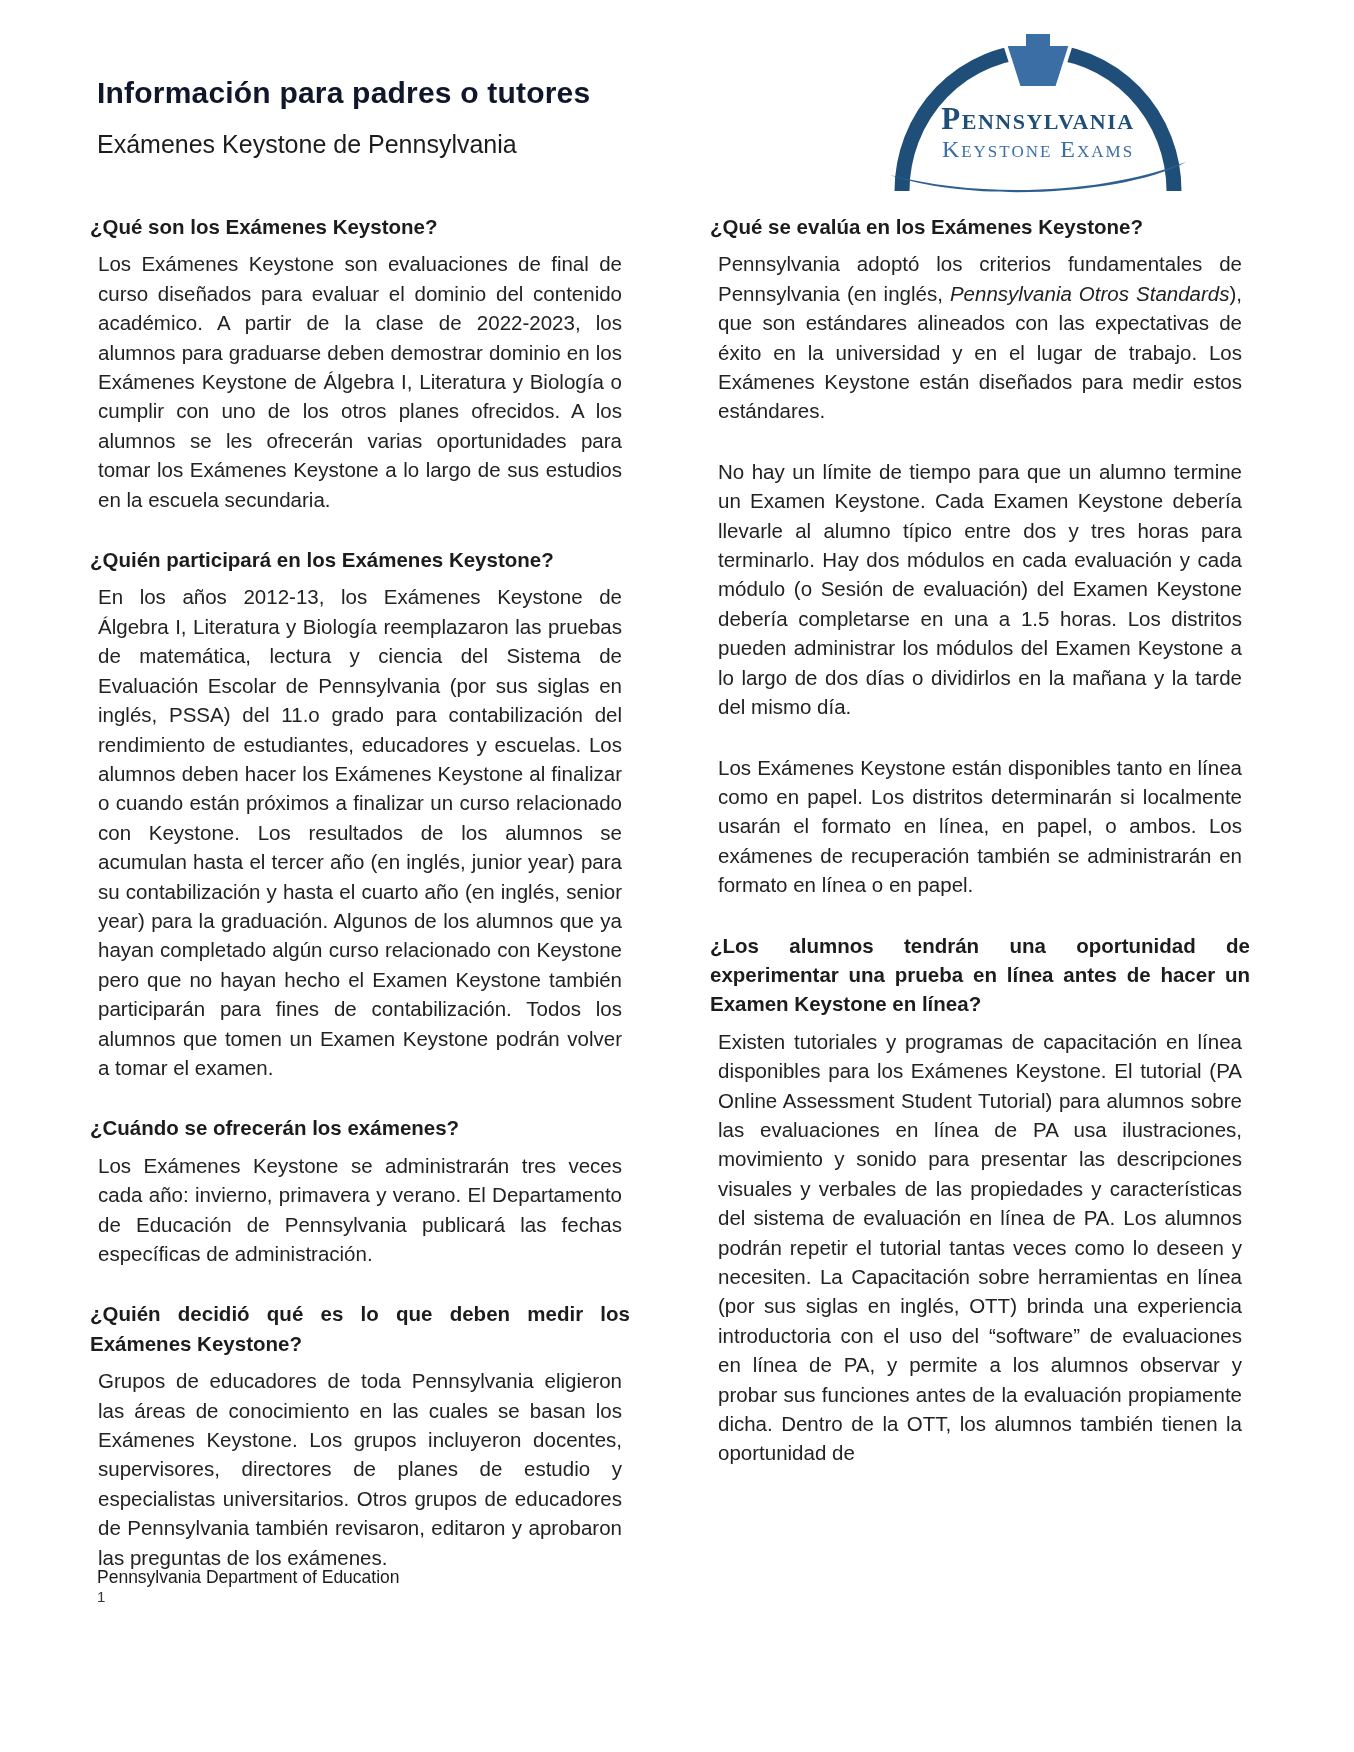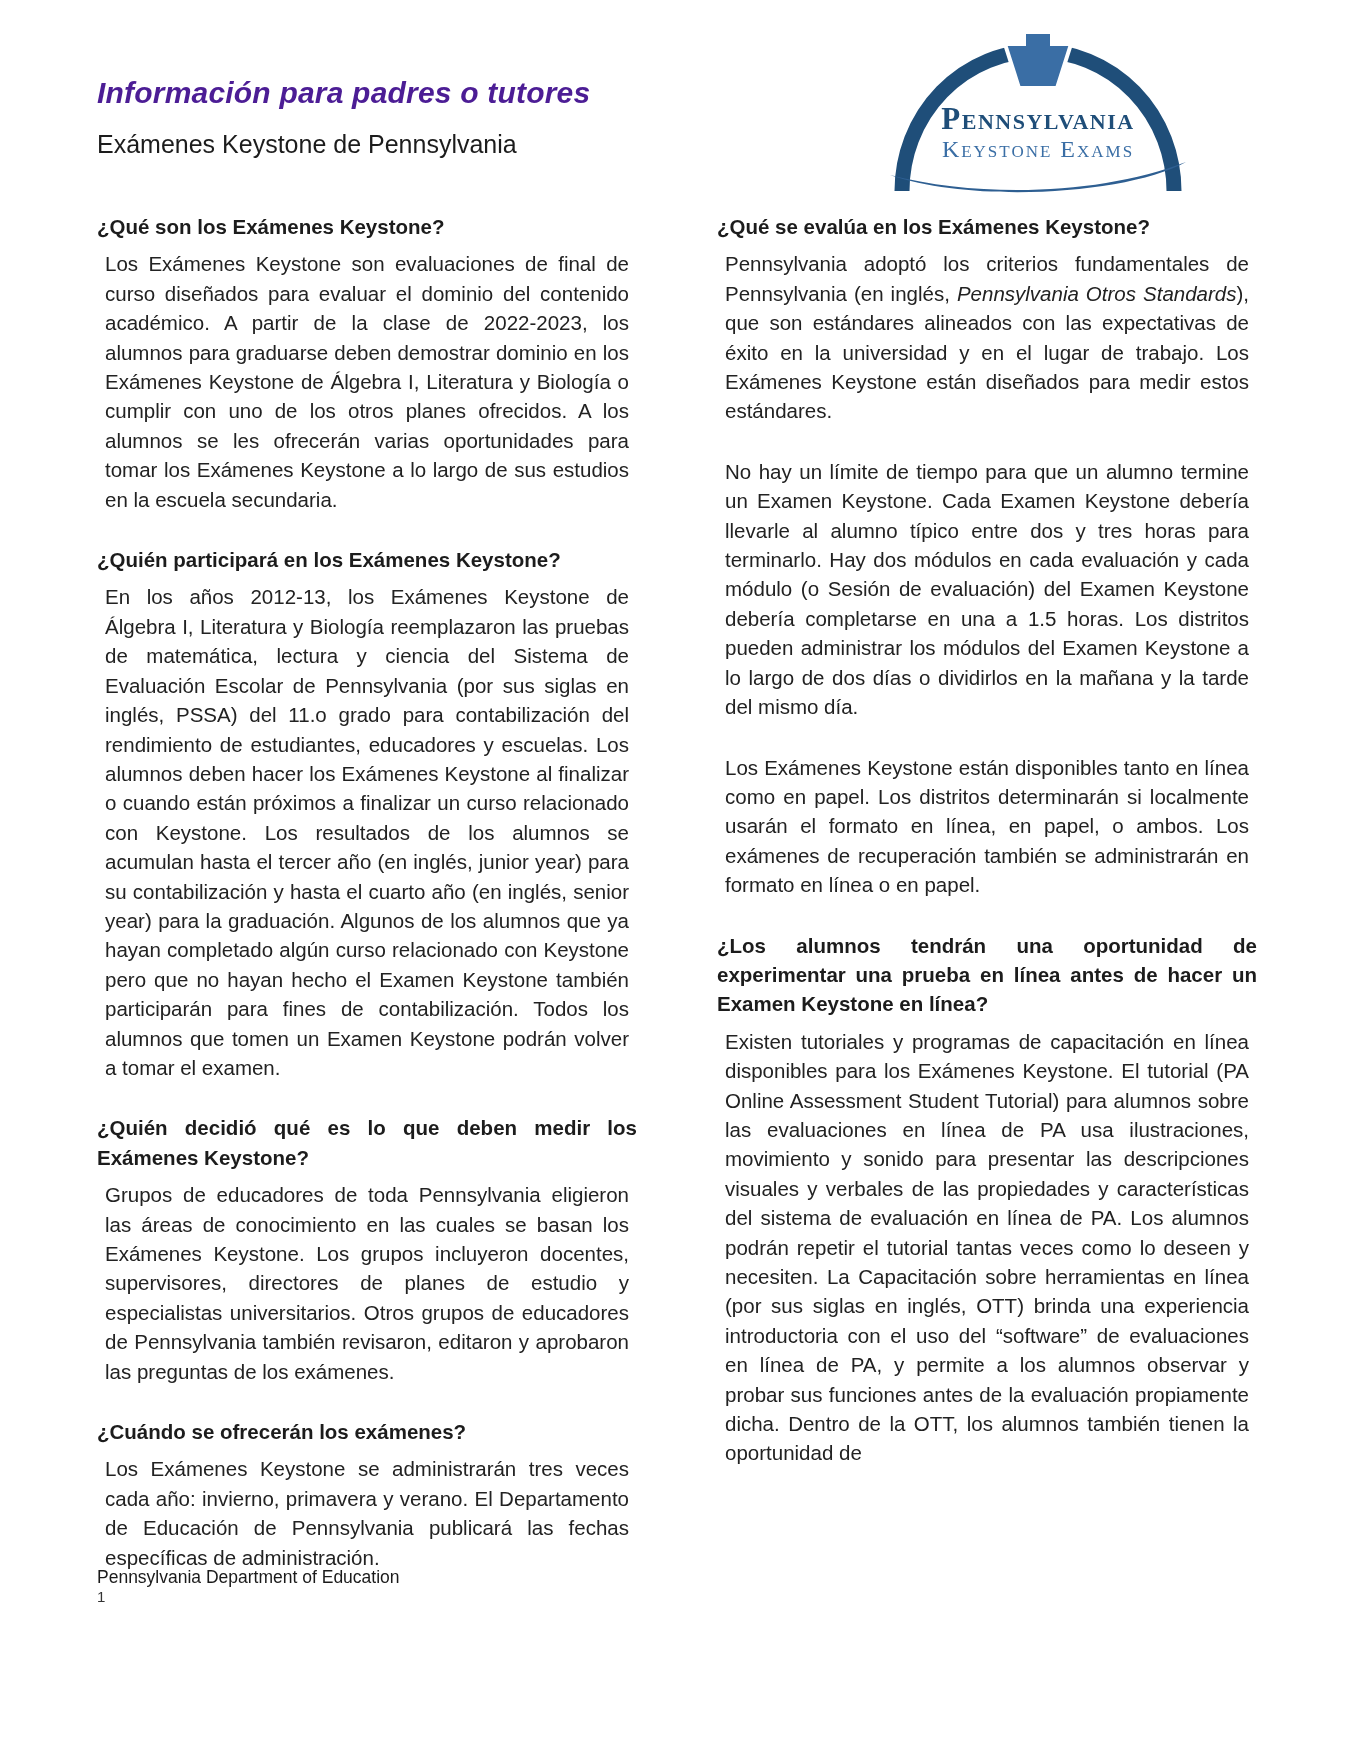--- a/index.html
+++ b/index.html
@@ -7,36 +7,35 @@
     position:relative;
     width:1354px; height:1752px;
     background:#ffffff;
     font-family:"Liberation Sans", sans-serif;
     color:#212121;
     overflow:hidden;
     margin:0 auto;
   }
   .doc-title {
     position:absolute; left:97px; top:76px;
-    font-size:30px; font-weight:bold; color:#4c1d95;
+    font-size:30px; font-weight:bold; color:#0f172a;
     letter-spacing:0.2px;
-    font-style:italic;
   }
   .doc-subtitle {
     position:absolute; left:97px; top:130px;
     font-size:25px; font-weight:normal; color:#1c1c1c;
   }
   .logo {
     position:absolute; left:884px; top:28px;
     width:308px; height:170px;
   }
   .logo svg { width:100%; height:100%; display:block; }
   .logo text { font-family:"Liberation Serif", serif; }
   .content {
-    position:absolute; left:97px; top:212px; width:1160px;
+    position:absolute; left:90px; top:212px; width:1160px;
     display:flex; gap:80px;justify-content:space-between;
   }
   .col { width:547px; }
   .section { margin-bottom:31px; }
   .section:last-child { margin-bottom:0; }
   .heading {
     margin:0; font-size:20.5px; line-height:29.4px;
     font-weight:bold; color:#1c1c1c; text-align:justify;
   }
   .body {
@@ -74,26 +73,26 @@
     <div class="col">
       <div class="section">
         <h3 class="heading">¿Qué son los Exámenes Keystone?</h3>
         <p class="body">Los Exámenes Keystone son evaluaciones de final de curso diseñados para evaluar el dominio del contenido académico. A partir de la clase de 2022-2023, los alumnos para graduarse deben demostrar dominio en los Exámenes Keystone de Álgebra I, Literatura y Biología o cumplir con uno de los otros planes ofrecidos. A los alumnos se les ofrecerán varias oportunidades para tomar los Exámenes Keystone a lo largo de sus estudios en la escuela secundaria.</p>
       </div>
       <div class="section">
         <h3 class="heading">¿Quién participará en los Exámenes Keystone?</h3>
         <p class="body">En los años 2012-13, los Exámenes Keystone de Álgebra I, Literatura y Biología reemplazaron las pruebas de matemática, lectura y ciencia del Sistema de Evaluación Escolar de Pennsylvania (por sus siglas en inglés, PSSA) del 11.o grado para contabilización del rendimiento de estudiantes, educadores y escuelas. Los alumnos deben hacer los Exámenes Keystone al finalizar o cuando están próximos a finalizar un curso relacionado con Keystone. Los resultados de los alumnos se acumulan hasta el tercer año (en inglés, junior year) para su contabilización y hasta el cuarto año (en inglés, senior year) para la graduación. Algunos de los alumnos que ya hayan completado algún curso relacionado con Keystone pero que no hayan hecho el Examen Keystone también participarán para fines de contabilización. Todos los alumnos que tomen un Examen Keystone podrán volver a tomar el examen.</p>
       </div>
       <div class="section">
+        <h3 class="heading">¿Cuándo se ofrecerán los exámenes?</h3>
+        <p class="body">Los Exámenes Keystone se administrarán tres veces cada año: invierno, primavera y verano. El Departamento de Educación de Pennsylvania publicará las fechas específicas de administración.</p>
+      </div>
+      <div class="section">
         <h3 class="heading">¿Quién decidió qué es lo que deben medir los Exámenes Keystone?</h3>
         <p class="body">Grupos de educadores de toda Pennsylvania eligieron las áreas de conocimiento en las cuales se basan los Exámenes Keystone. Los grupos incluyeron docentes, supervisores, directores de planes de estudio y especialistas universitarios. Otros grupos de educadores de Pennsylvania también revisaron, editaron y aprobaron las preguntas de los exámenes.</p>
-      </div>
-      <div class="section">
-        <h3 class="heading">¿Cuándo se ofrecerán los exámenes?</h3>
-        <p class="body">Los Exámenes Keystone se administrarán tres veces cada año: invierno, primavera y verano. El Departamento de Educación de Pennsylvania publicará las fechas específicas de administración.</p>
       </div>
     </div>
 
     <div class="col">
       <div class="section">
         <h3 class="heading">¿Qué se evalúa en los Exámenes Keystone?</h3>
         <p class="body"><span>Pennsylvania adoptó los criterios fundamentales de Pennsylvania (en inglés, </span><em>Pennsylvania Otros Standards</em><span>), que son estándares alineados con las expectativas de éxito en la universidad y en el lugar de trabajo. Los Exámenes Keystone están diseñados para medir estos estándares.</span></p>
       </div>
       <div class="section">
         <p class="body">No hay un límite de tiempo para que un alumno termine un Examen Keystone. Cada Examen Keystone debería llevarle al alumno típico entre dos y tres horas para terminarlo. Hay dos módulos en cada evaluación y cada módulo (o Sesión de evaluación) del Examen Keystone debería completarse en una a 1.5 horas. Los distritos pueden administrar los módulos del Examen Keystone a lo largo de dos días o dividirlos en la mañana y la tarde del mismo día.</p>

